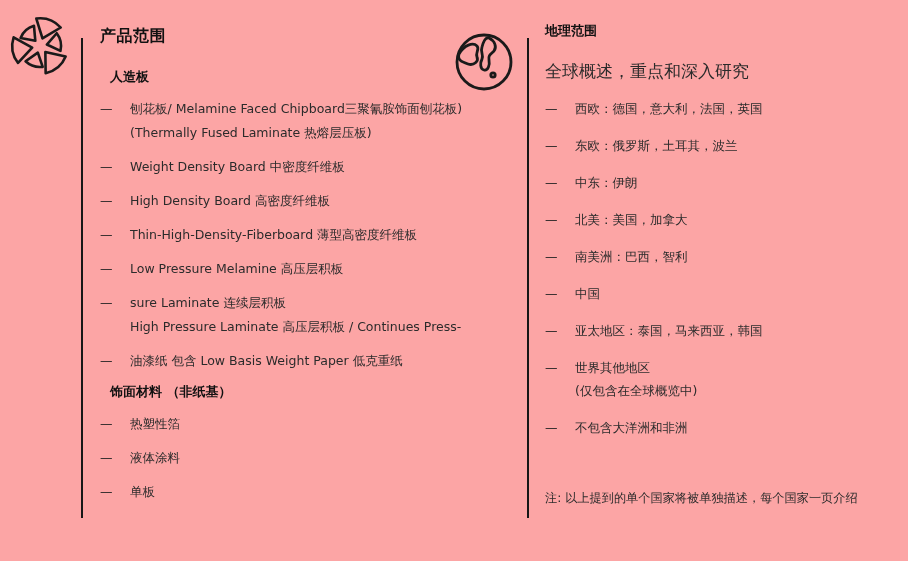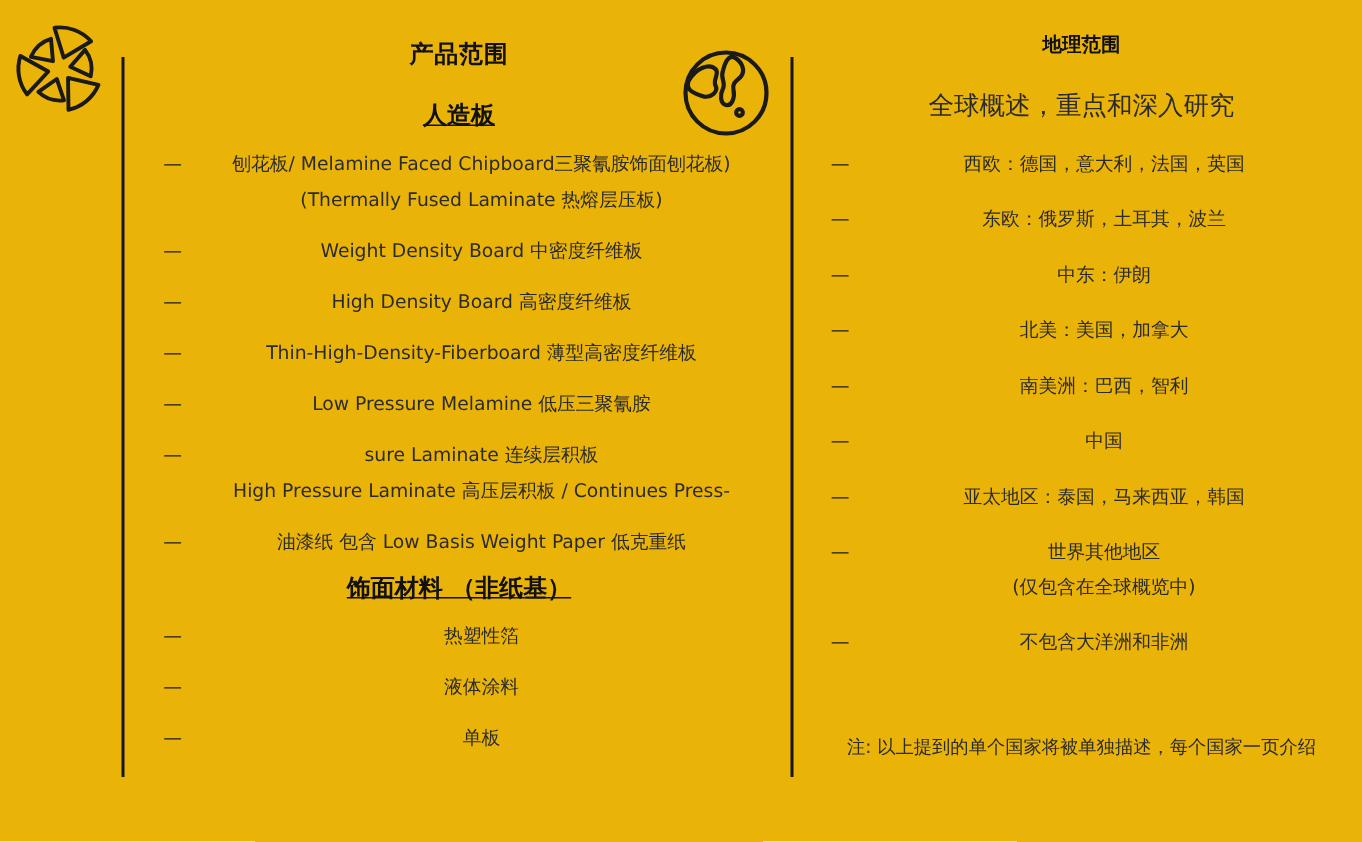--- a/index.html
+++ b/index.html
@@ -1,45 +1,44 @@
 <!DOCTYPE html>
 <html><head>
 <meta charset="utf-8">
 <style>
   html,body { margin:0; padding:0; background:#ffffff; }
   .page {
     position:relative;
     width:908px; height:561px;
-    background:#eab308;
+    background:#fca5a5;
     font-family:"DejaVu Sans","Liberation Sans",sans-serif;
     color:#1a1a1a;
     overflow:hidden;
-    text-align:center;
   }
   .icon { position:absolute; }
   .fan-icon { left:5px; top:8px; }
   .globe-icon { left:451px; top:30px; }
   .vrule {
     position:absolute; top:38px; height:480px; width:2px;
     background:#161616;
   }
   .vrule-left  { left:81px; }
   .vrule-right { left:527px; }
 
   .col { position:absolute; }
   .left-col  { left:100px; top:25px; width:412px; }
   .right-col { left:545px; top:22px; width:352px; }
 
   .page-title {
     font-size:16px; font-weight:bold; line-height:22px;
     letter-spacing:0.5px; margin:0 0 21px 0; color:#111;
   }
   .sec-heading {
-    font-size:16px; font-weight:bold; line-height:18px;
-    margin:4px 0 11px 0; color:#111;text-decoration:underline;
+    font-size:13px; font-weight:bold; line-height:18px;
+    margin:4px 0 11px 10px; color:#111;
   }
   .sec-heading.first { margin-top:0; }
 
   .item {
     display:flex; align-items:flex-start;
     font-size:12.5px; line-height:24px;
     margin:0 0 10px 0; color:#2b2b2b;
   }
   .item .dash { flex:none; width:30px; color:#222; }
   .item .txt  { flex:1; }
@@ -119,21 +118,21 @@
       <span class="txt">High Density Board 高密度纤维板</span>
     </div>
     <div class="item">
       <span class="dash">—</span>
       <span class="txt">Thin-High-Density-Fiberboard 薄型高密度纤维板</span>
     </div>
 
 
     <div class="item">
       <span class="dash">—</span>
-      <span class="txt">Low Pressure Melamine 低压三聚氰胺</span>
+      <span class="txt">Low Pressure Melamine 高压层积板</span>
     </div>
     <div class="item">
       <span class="dash">—</span>
       <span class="txt">
         <div>sure Laminate 连续层积板</div>
         <div>High Pressure Laminate 高压层积板  / Continues Press-</div>
       </span>
     </div>
     <div class="item">
       <span class="dash">—</span>

